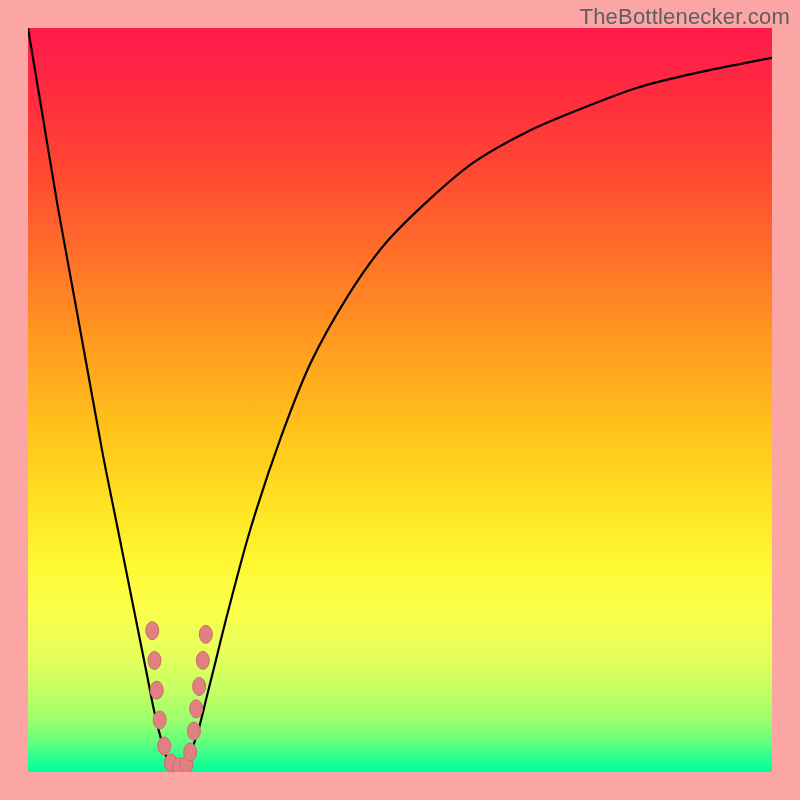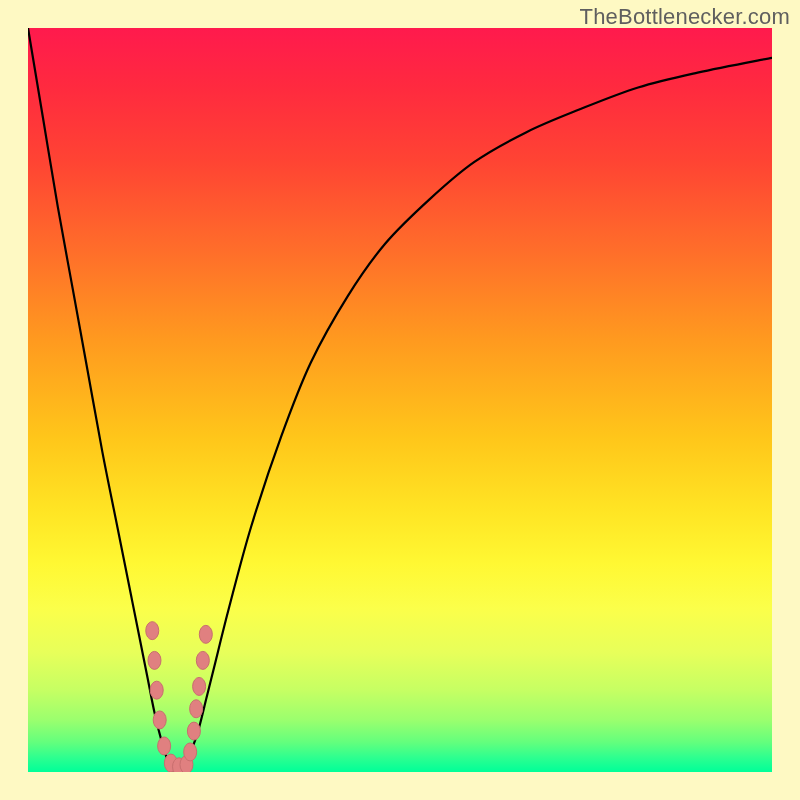--- a/index.html
+++ b/index.html
@@ -10,21 +10,21 @@
     overflow: hidden;
     background: #000;
     font-family: Arial, Helvetica, sans-serif;
   }
   .frame {
     position: absolute;
     left: 0;
     top: 0;
     width: 800px;
     height: 800px;
-    background: #fef9c3;
+    background: #fca5a5;
   }
   .plot {
     position: absolute;
     left: 28px;
     top: 28px;
     width: 744px;
     height: 744px;
     overflow: hidden;
   }
   .gradient-bg {

